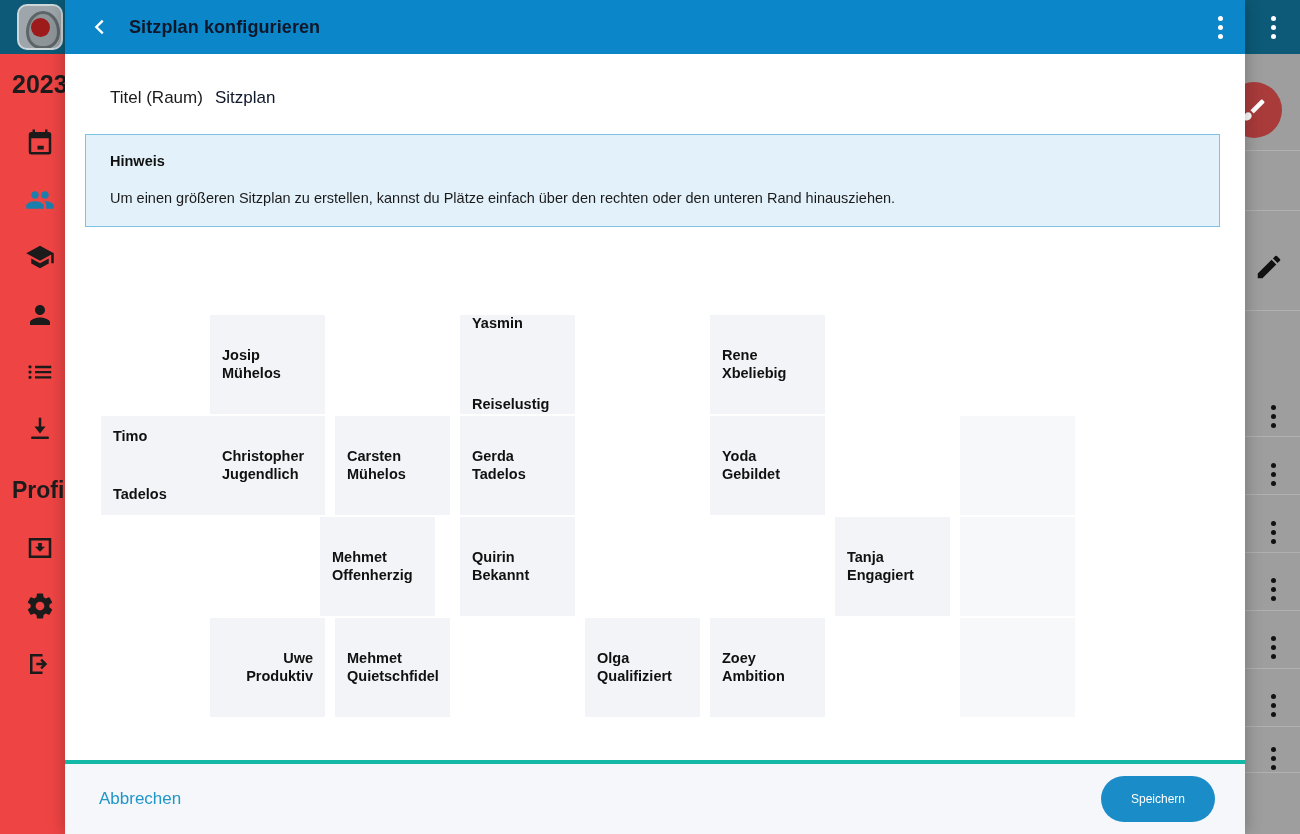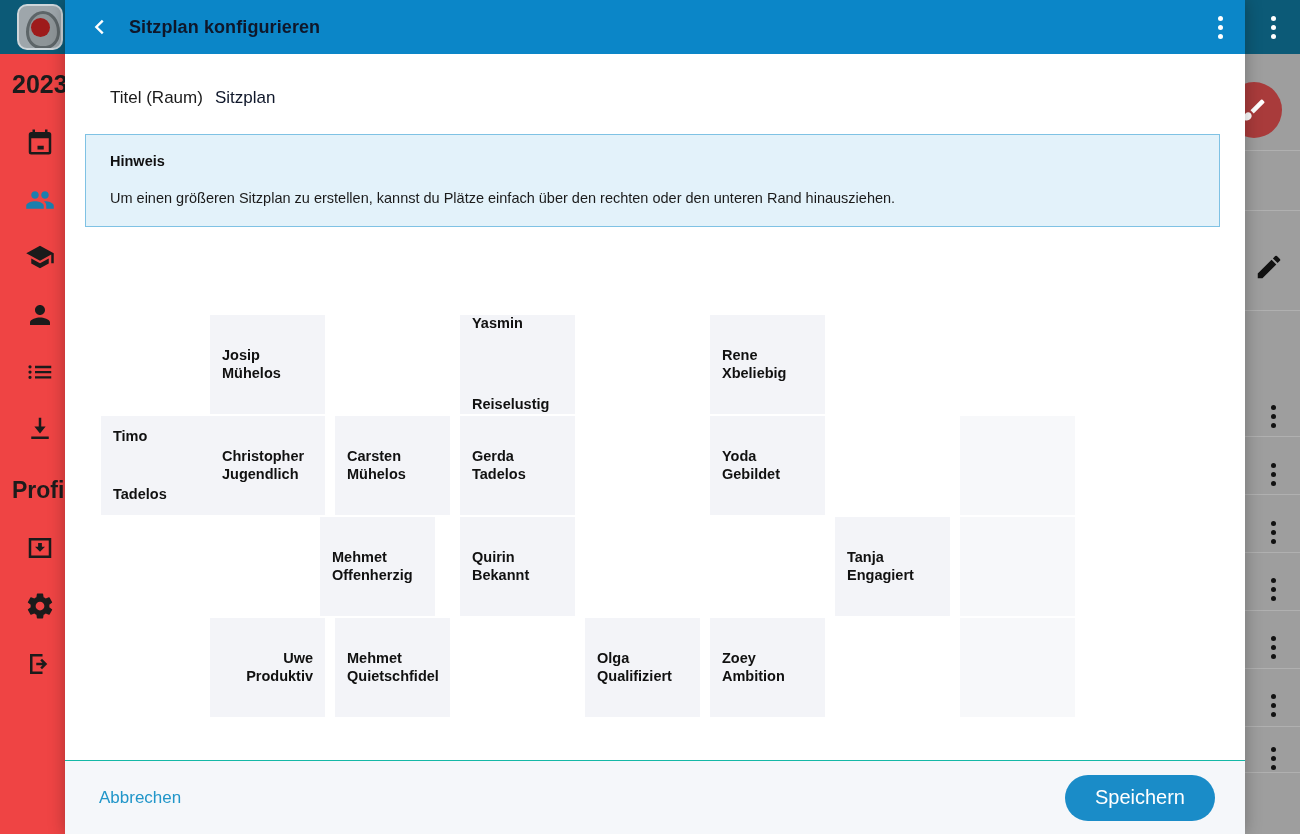--- a/index.html
+++ b/index.html
@@ -136,30 +136,30 @@
     background: #f3f4f8;
     padding: 0 12px;
     display: flex; flex-direction: column; justify-content: center;
     font-size: 14.5px; font-weight: bold; color: #111; line-height: 1.22;
     cursor: pointer;
   }
   .seat.empty { background: #f7f8fa; }
 
   .modal-footer {
     height: 74px; flex: 0 0 74px; background: #f5f7fa;
-    border-top: 1px solid #14b8a6;
+    border-top: 4px solid #14b8a6;
     display: flex; align-items: center; padding: 0 30px;
   }
   .cancel-link {
     font-size: 17px; color: #2196c9; cursor: pointer; padding: 6px 4px;
   }
   .footer-spacer { flex: 1; }
   .save-btn {
     background: #1a8cc8; color: #fff; border: none;
-    font-size: 20px; font-family: "Liberation Sans", sans-serif;
+    font-size: 12px; font-family: "Liberation Sans", sans-serif;
     padding: 0 30px; height: 46px; border-radius: 23px; cursor: pointer;
   }
 </style>
 </head>
 <body>
 
 <div class="app-bg">
 
   <div class="bg-sidebar">
     <div class="bg-logo-cell">

